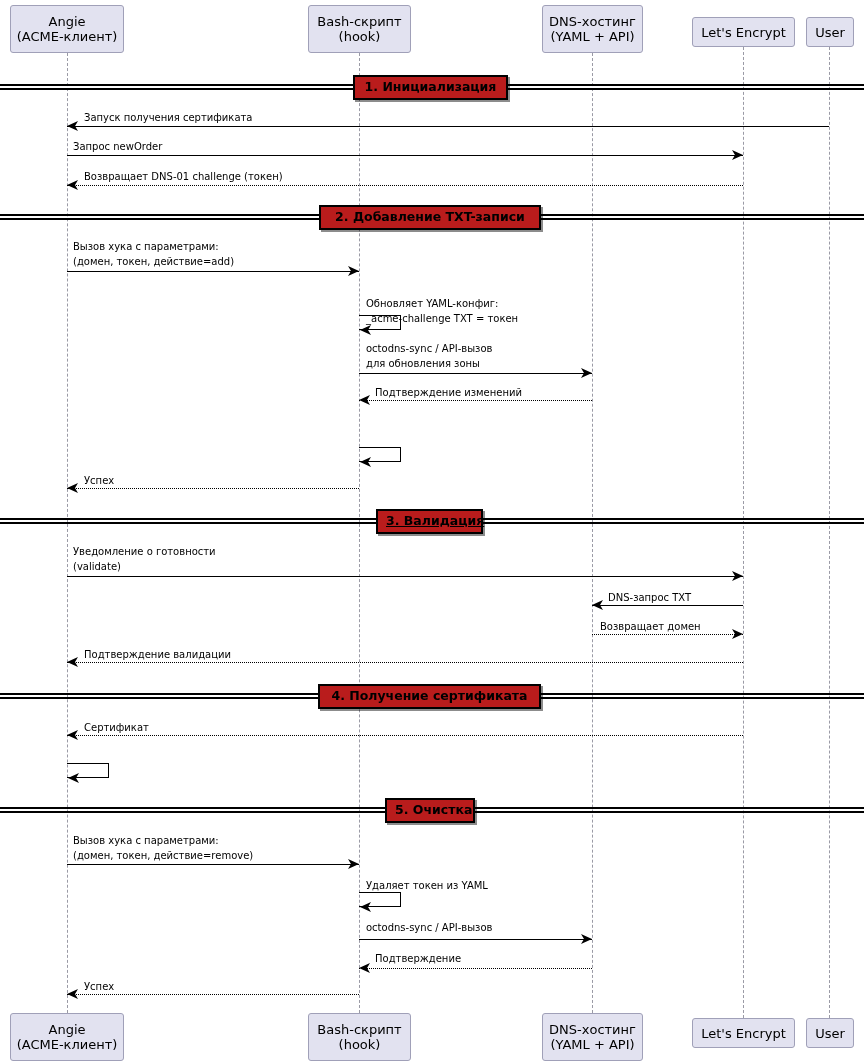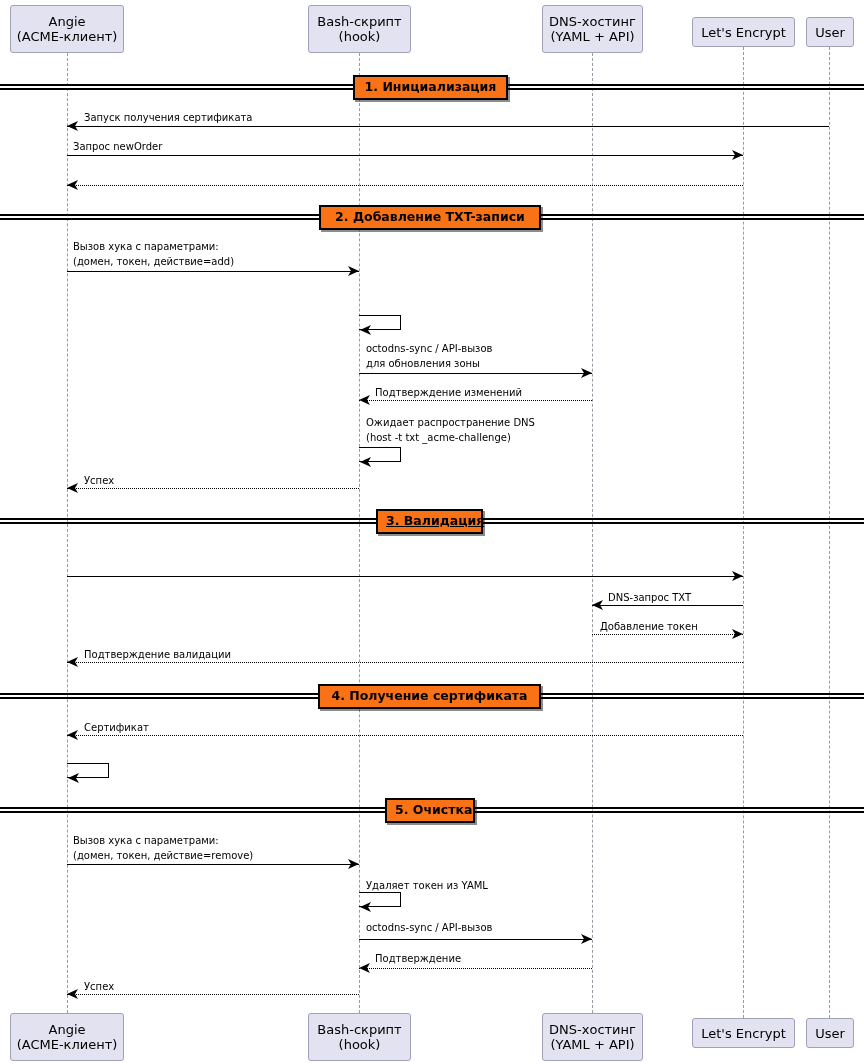--- a/index.html
+++ b/index.html
@@ -43,21 +43,21 @@
   .sep-band{
     position:absolute;
     left:0;width:864px;height:6px;
     border-top:2px solid #000;
     border-bottom:2px solid #000;
     box-sizing:border-box;
   }
   .sep-label{
     position:absolute;
     box-sizing:border-box;
-    background:#f97316;
+    background:#b91c1c;
     border:2px solid #000;
     box-shadow:2px 2px 0 rgba(0,0,0,0.45);
     font-size:12.5px;
     font-weight:bold;
     line-height:18px;
     padding:1px 8px 2px 8px;
     white-space:nowrap;
     color:#000;
     text-align:center;
   }
@@ -166,36 +166,43 @@
     </div>
     <div class="msg-label" style="left: 73px; top: 139px;">
       <div>Запрос newOrder</div>
     </div>
     <div class="msg-line dotted" style="left: 67px; width: 676px; top: 185px;"></div>
     <div class="arrow-head" style="left: 67px; top: 185px;">
       <svg width="1" height="1">
         <path d="M 0 0 L 11 -5 L 8 0 L 11 5 Z" fill="#000"></path>
       </svg>
     </div>
+    <div class="msg-label" style="left: 84px; top: 169px;">
+      <div>Возвращает DNS-01 challenge (токен)</div>
+    </div>
     <div class="msg-line" style="left: 67px; width: 292px; top: 271px;"></div>
     <div class="arrow-head" style="left: 359px; top: 271px;">
       <svg width="1" height="1">
         <path d="M 0 0 L -11 -5 L -8 0 L -11 5 Z" fill="#000"></path>
       </svg>
     </div>
     <div class="msg-label" style="left: 73px; top: 239px;">
       <div>Вызов хука с параметрами:</div>
       <div>(домен, токен, действие=add)</div>
     </div>
     <div class="self-msg" style="left: 359px; top: 315px; width: 42px; height: 15px;"></div>
     <div class="arrow-head" style="left: 360px; top: 330px;">
       <svg width="1" height="1">
         <path d="M 0 0 L 11 -5 L 8 0 L 11 5 Z" fill="#000"></path>
       </svg>
     </div>
+    <div class="msg-label" style="left: 366px; top: 296px;">
+      <div>Обновляет YAML-конфиг:</div>
+      <div>_acme-challenge TXT = токен</div>
+    </div>
     <div class="msg-line" style="left: 359px; width: 233px; top: 373px;"></div>
     <div class="arrow-head" style="left: 592px; top: 373px;">
       <svg width="1" height="1">
         <path d="M 0 0 L -11 -5 L -8 0 L -11 5 Z" fill="#000"></path>
       </svg>
     </div>
     <div class="msg-label" style="left: 366px; top: 341px;">
       <div>octodns-sync / API-вызов</div>
       <div>для обновления зоны</div>
     </div>
@@ -207,56 +214,56 @@
     </div>
     <div class="msg-label" style="left: 375px; top: 385px;">
       <div>Подтверждение изменений</div>
     </div>
     <div class="self-msg" style="left: 359px; top: 447px; width: 42px; height: 15px;"></div>
     <div class="arrow-head" style="left: 360px; top: 462px;">
       <svg width="1" height="1">
         <path d="M 0 0 L 11 -5 L 8 0 L 11 5 Z" fill="#000"></path>
       </svg>
     </div>
-    <div class="msg-label" style="left: 366px; top: 415px;">
-      <div>Ожидает распространение DNS</div>
-      <div>(host -t txt _acme-challenge)</div>
-    </div>
     <div class="msg-line dotted" style="left: 67px; width: 292px; top: 488px;"></div>
     <div class="arrow-head" style="left: 67px; top: 488px;">
       <svg width="1" height="1">
         <path d="M 0 0 L 11 -5 L 8 0 L 11 5 Z" fill="#000"></path>
       </svg>
     </div>
     <div class="msg-label" style="left: 84px; top: 473px;">
       <div>Успех</div>
     </div>
     <div class="msg-line" style="left: 67px; width: 676px; top: 576px;"></div>
     <div class="arrow-head" style="left: 743px; top: 576px;">
       <svg width="1" height="1">
         <path d="M 0 0 L -11 -5 L -8 0 L -11 5 Z" fill="#000"></path>
       </svg>
     </div>
+    <div class="msg-label" style="left: 73px; top: 544px;">
+      <div>Уведомление о готовности</div>
+      <div>(validate)</div>
+    </div>
     <div class="msg-line" style="left: 592px; width: 151px; top: 605px;"></div>
     <div class="arrow-head" style="left: 592px; top: 605px;">
       <svg width="1" height="1">
         <path d="M 0 0 L 11 -5 L 8 0 L 11 5 Z" fill="#000"></path>
       </svg>
     </div>
     <div class="msg-label" style="left: 608px; top: 590px;">
       <div>DNS-запрос TXT</div>
     </div>
     <div class="msg-line dotted" style="left: 592px; width: 151px; top: 634px;"></div>
     <div class="arrow-head" style="left: 743px; top: 634px;">
       <svg width="1" height="1">
         <path d="M 0 0 L -11 -5 L -8 0 L -11 5 Z" fill="#000"></path>
       </svg>
     </div>
     <div class="msg-label" style="left: 600px; top: 619px;">
-      <div>Добавление токен</div>
+      <div>Возвращает домен</div>
     </div>
     <div class="msg-line dotted" style="left: 67px; width: 676px; top: 662px;"></div>
     <div class="arrow-head" style="left: 67px; top: 662px;">
       <svg width="1" height="1">
         <path d="M 0 0 L 11 -5 L 8 0 L 11 5 Z" fill="#000"></path>
       </svg>
     </div>
     <div class="msg-label" style="left: 84px; top: 647px;">
       <div>Подтверждение валидации</div>
     </div>

